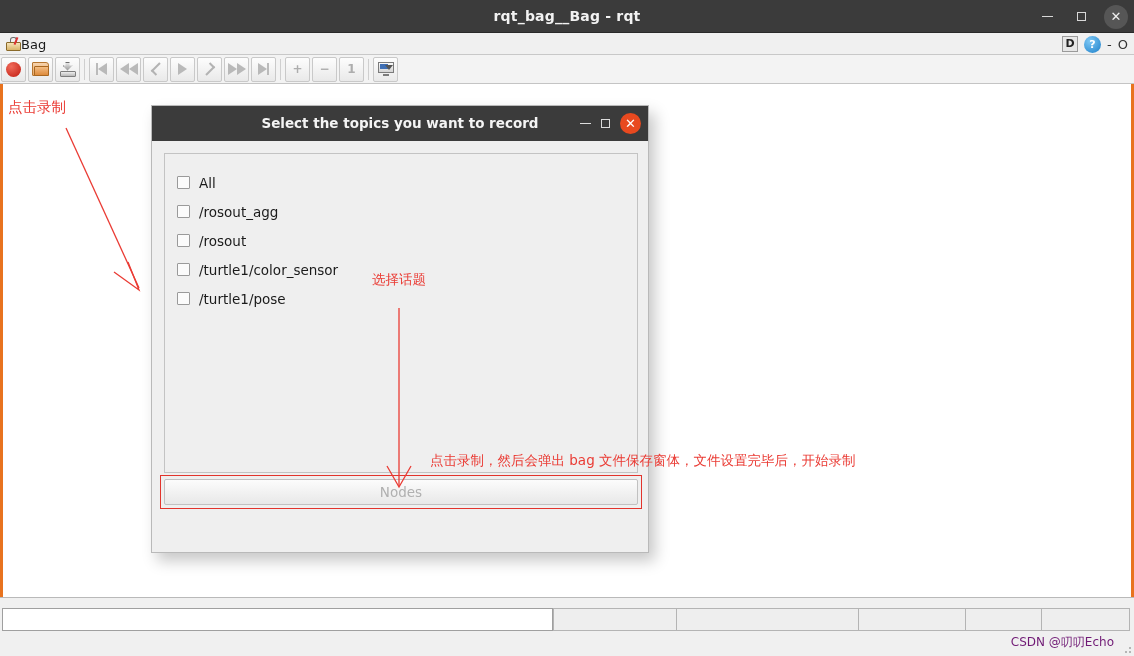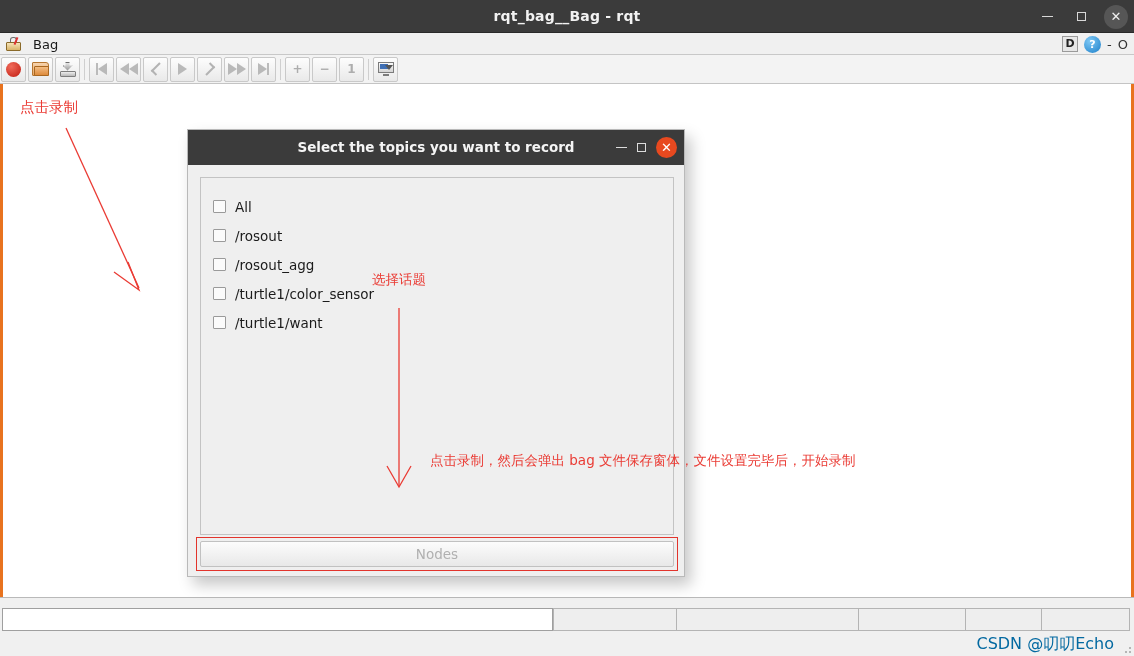--- a/index.html
+++ b/index.html
@@ -54,21 +54,21 @@
   .edge-accent.right { right: 0; }
 
   
   .plugin-bar {
     position: absolute; left: 0; top: 33px; width: 1134px; height: 22px;
     background: #f0f0f0;
     border-bottom: 1px solid #c8c8c8;
   }
   .plugin-tab {
     position: absolute; left: 3px; top: 0; height: 22px;
-    display: flex; align-items: center; gap: 12px;
+    display: flex; align-items: center; gap: 0;
     padding: 0 8px 0 3px;
     font-size: 13px; color: #1a1a1a;
   }
   .bag-icon { position: relative; width: 15px; height: 14px; }
   .bag-icon .body {
     position: absolute; left: 0; bottom: 0; width: 15px; height: 9px;
     background: linear-gradient(#f5e3b8, #d9b56b);
     border: 1px solid #8a6a2a; border-radius: 1px;
   }
   .bag-icon .handle {
@@ -206,38 +206,37 @@
   }
   .status-panel {
     height: 23px;
     background: #eeeeee;
     border: 1px solid #b4b4b4;
     border-left: none;
   }
   .status-panel.first { border-left: 1px solid #b4b4b4; }
   .watermark {
     position: absolute; right: 20px; top: 36px;
-    font-size: 16px; color: #0369a1;
+    font-size: 12px; color: #701a75;
   }
   .grip {
     position: absolute; right: 2px; bottom: 2px;
     width: 10px; height: 10px;
     background:
       radial-gradient(circle 1px at 8px 8px, #b5b5b5 99%, transparent 0),
       radial-gradient(circle 1px at 4px 8px, #b5b5b5 99%, transparent 0),
       radial-gradient(circle 1px at 8px 4px, #b5b5b5 99%, transparent 0);
   }
 
   
   .dialog {
-    position: absolute; left: 151px; top: 129px; width: 498px; height: 448px;
+    position: absolute; left: 151px; top: 105px; width: 498px; height: 448px;
     background: #efefef;
     border: 1px solid #b9b9b9;
     box-shadow: 6px 8px 14px rgba(0,0,0,.22);
-    margin-left: 36px;
   }
   .dlg-titlebar {
     position: relative; height: 35px; width: 100%;
     background: #3b3b3b;
   }
   .dlg-title {
     position: absolute; left: 0; top: 0; width: 100%; height: 35px;
     line-height: 35px; text-align: center;
     color: #f4f4f4; font-size: 13.5px; font-weight: bold;
   }
@@ -253,21 +252,21 @@
     background: #e8491f; color: #fff;
     font-size: 13px; line-height: 19px; font-weight: bold;
   }
 
   .dlg-body {
     position: relative; width: 100%; height: 413px;
     padding: 12px 12px 10px 12px;
   }
   .topic-list {
     position: relative;
-    width: 474px; height: 358px;
+    width: 474px; height: 320px;
     background: #efefef;
     border: 1px solid #c3c3c3;
     padding: 14px 0 0 12px;
     overflow: hidden;
   }
   .topic-row {
     display: flex; align-items: center; gap: 9px;
     height: 29px;
   }
   .cbox {
@@ -297,21 +296,21 @@
     pointer-events: none;
   }
 
   
   .anno {
     position: absolute;
     color: #ea3b34;
     font-family: "DejaVu Sans", "Liberation Sans", sans-serif;
     white-space: nowrap;
   }
-  .anno-left-text { left: 20px; top: 98px; font-size: 14.5px; }
+  .anno-left-text { left: 8px; top: 98px; font-size: 14.5px; }
   .anno-mid-text  { left: 372px; top: 271px; font-size: 13.5px; }
   .anno-bot-text  { left: 430px; top: 452px; font-size: 13.5px; text-align: right; }
   .anno-svg { position: absolute; left: 0; top: 0; width: 1134px; height: 656px; pointer-events: none; }
 </style>
 </head>
 <body>
 
 <div id="app">
 
   <div class="titlebar">
@@ -462,33 +461,33 @@
     </div>
 
     <div class="dlg-body">
       <div class="topic-list">
         <div class="topic-row">
           <span class="cbox"></span>
           <span class="topic-label">All</span>
         </div>
         <div class="topic-row">
           <span class="cbox"></span>
-          <span class="topic-label">/rosout</span>
+          <span class="topic-label">/rosout_agg</span>
         </div>
         <div class="topic-row">
           <span class="cbox"></span>
-          <span class="topic-label">/rosout_agg</span>
+          <span class="topic-label">/rosout</span>
         </div>
         <div class="topic-row">
           <span class="cbox"></span>
           <span class="topic-label">/turtle1/color_sensor</span>
         </div>
         <div class="topic-row">
           <span class="cbox"></span>
-          <span class="topic-label">/turtle1/want</span>
+          <span class="topic-label">/turtle1/pose</span>
         </div>
       </div>
 
       <div class="dlg-buttons">
         <div class="btn-wrap">
           <div class="btn disabled">Nodes</div>
           <div class="btn-highlight"></div>
         </div>
       </div>
     </div>

